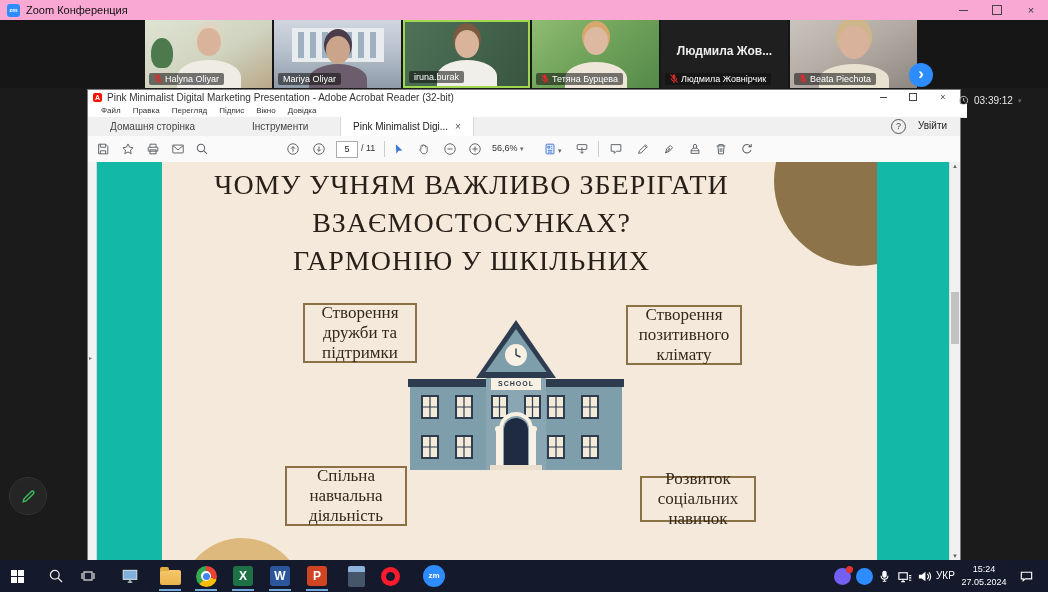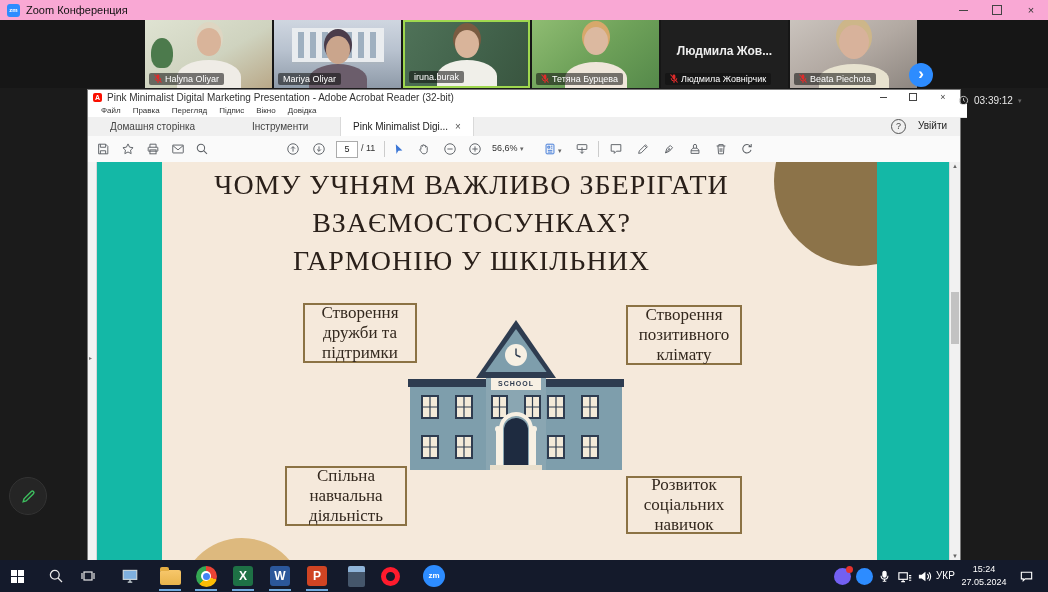--- a/index.html
+++ b/index.html
@@ -359,21 +359,21 @@
 
         <div class="slide-title">
           <div>ЧОМУ УЧНЯМ ВАЖЛИВО ЗБЕРІГАТИ</div>
           <div>ВЗАЄМОСТОСУНКАХ?</div>
           <div>ГАРМОНІЮ У ШКІЛЬНИХ</div>
         </div>
 
         <div class="sbox" style="left:141px;top:141px;width:114px;height:60px;">Створення дружби та підтримки</div>
         <div class="sbox" style="left:464px;top:143px;width:116px;height:60px;">Створення позитивного клімату</div>
         <div class="sbox" style="left:123px;top:304px;width:122px;height:60px;">Спільна навчальна діяльність</div>
-        <div class="sbox" style="left:464px;top:314px;width:116px;height:58px;font-family:Liberation Serif, serif;">Розвиток соціальних навичок</div>
+        <div class="sbox" style="left:478px;top:314px;width:116px;height:46px;font-family:Liberation Serif, serif;">Розвиток соціальних навичок</div>
 
         <svg class="school" viewBox="0 0 216 154">
           <rect x="2" y="70" width="86" height="84" fill="#7e9eac"></rect>
           <rect x="128" y="70" width="86" height="84" fill="#7e9eac"></rect>
           <rect x="0" y="63" width="90" height="8" fill="#2e3c50"></rect>
           <rect x="126" y="63" width="90" height="8" fill="#2e3c50"></rect>
           <rect x="78" y="58" width="60" height="96" fill="#8aa6b2"></rect>
           <path d="M68 62 L108 4 L148 62 Z" fill="#2e3c50"></path>
           <path d="M76 58 L108 13 L140 58 Z" fill="#7e9eac"></path>
           <circle cx="108" cy="39" r="11" fill="#f7f0e3"></circle>

